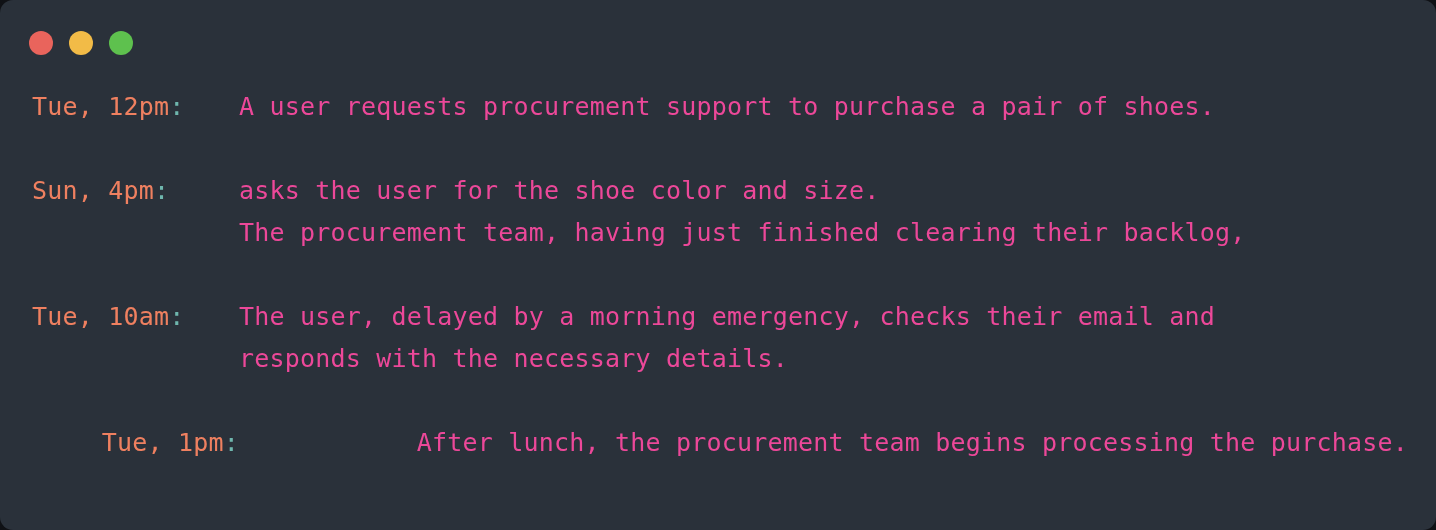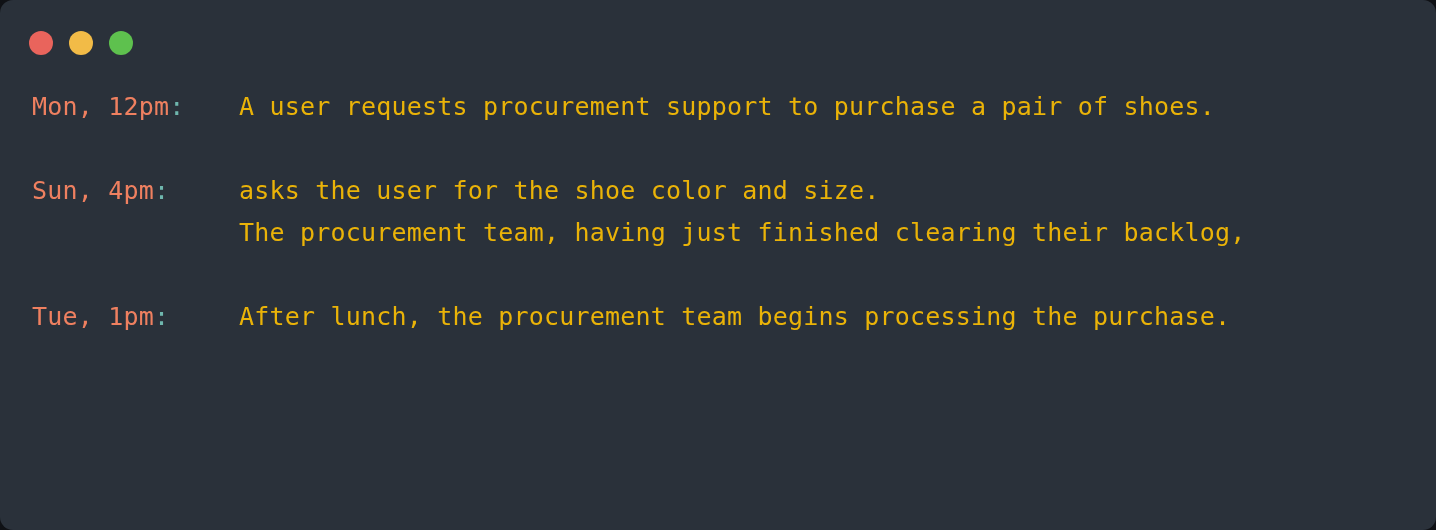--- a/index.html
+++ b/index.html
@@ -59,40 +59,40 @@
     bottom: 0;
     padding: 0 28px 0 32px;
     box-sizing: border-box;
   }
 
   .entry {
     display: flex;
     align-items: flex-start;
     margin-bottom: 42px;
   }
-  .entry:last-child { margin-bottom: 12px; }
+  .entry:last-child { margin-bottom: 12px; text-align: right; }
 
   .entry-time {
     flex: 0 0 auto;
     width: 207px;
     font-size: 25px;
     line-height: 42px;
     white-space: pre;
     color: #ef8060;
     letter-spacing: 0.2px;
   }
   .entry-time .time-colon {
     color: #6fb7ae;
   }
 
   .entry-body {
     flex: 1 1 auto;
     font-size: 25px;
     line-height: 42px;
-    color: #eab308;
+    color: #ec4899;
     letter-spacing: 0.2px;
     white-space: pre;
   }
   .entry-line {
     display: block;
     white-space: pre;
   }
 </style>
 </head>
 <body style="background: rgb(15, 17, 21);">
@@ -100,26 +100,30 @@
 <div id="terminal-window" style="background: rgb(42, 49, 58);">
 
   <div id="titlebar">
     <span class="traffic-light close" style="background: rgb(233, 100, 92);"></span>
     <span class="traffic-light minimize" style="background: rgb(242, 187, 71);"></span>
     <span class="traffic-light zoom" style="background: rgb(94, 193, 78);"></span>
   </div>
 
   <div id="transcript">
       <div class="entry">
-        <div class="entry-time"><span>Mon, 12pm</span><span class="time-colon">:</span></div>
+        <div class="entry-time"><span>Tue, 12pm</span><span class="time-colon">:</span></div>
         <div class="entry-body"><span class="entry-line">A user requests procurement support to purchase a pair of shoes.</span></div>
       </div>
       <div class="entry">
         <div class="entry-time"><span>Sun, 4pm</span><span class="time-colon">:</span></div>
         <div class="entry-body"><span class="entry-line">asks the user for the shoe color and size.</span><span class="entry-line">The procurement team, having just finished clearing their backlog,</span></div>
+      </div>
+      <div class="entry">
+        <div class="entry-time"><span>Tue, 10am</span><span class="time-colon">:</span></div>
+        <div class="entry-body"><span class="entry-line">The user, delayed by a morning emergency, checks their email and</span><span class="entry-line">responds with the necessary details.</span></div>
       </div>
       <div class="entry">
         <div class="entry-time"><span>Tue, 1pm</span><span class="time-colon">:</span></div>
         <div class="entry-body"><span class="entry-line">After lunch, the procurement team begins processing the purchase.</span></div>
       </div>
     </div>
 
 </div>
 
 </body></html>

